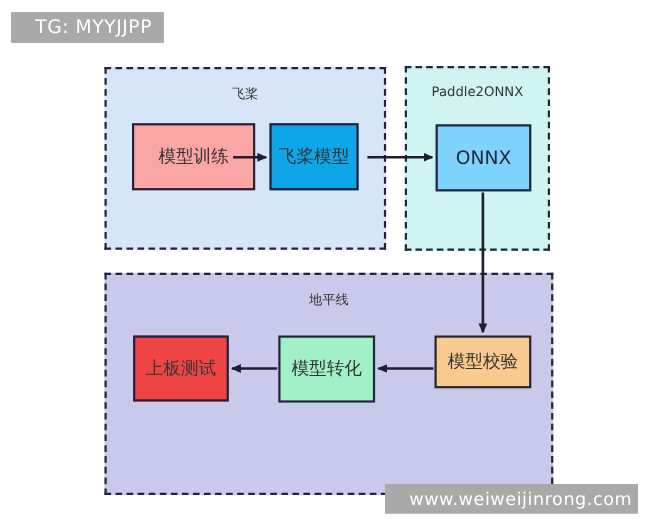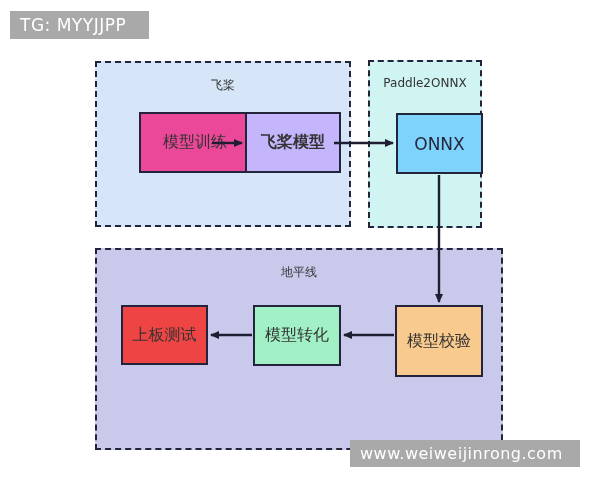--- a/index.html
+++ b/index.html
@@ -2,46 +2,46 @@
 <html><head>
 <meta charset="utf-8">
 <style>
   html,body{margin:0;padding:0;}
   body{
     width:600px;height:480px;position:relative;background:#ffffff;
     font-family:"DejaVu Sans","Liberation Sans",sans-serif;overflow:hidden;
   }
   .badge{
     position:absolute;background:#a9a9a9;color:#ffffff;font-size:17px;
-    display:flex;align-items:center;box-sizing:border-box;padding-left:10px;
+    display:flex;align-items:center;box-sizing:border-box;padding-left:22px;
     letter-spacing:0.5px;
   }
   #badge-top{left:10px;top:11px;width:139px;height:28px;}
   #badge-bottom{left:350px;top:440px;width:230px;height:27px;font-size:16px;}
 
   .group{
     position:absolute;border:2.4px dashed #23233b;box-sizing:border-box;
   }
   .group-title{
     position:absolute;top:14px;left:0;width:100%;text-align:center;
     font-size:12px;color:#333333;
   }
   #group-paddle{left:95px;top:61px;width:256px;height:166px;background:#d6e6f8;}
-  #group-paddle2onnx{left:368px;top:60px;width:114px;height:168px;background:#d0f4f1;}
+  #group-paddle2onnx{left:368px;top:60px;width:132px;height:168px;background:#d0f4f1;}
   #group-horizon{left:95px;top:248px;width:408px;height:202px;background:#c9c9ec;}
 
   .node{
     position:absolute;border:2.4px solid #23233b;box-sizing:border-box;
     display:flex;align-items:center;justify-content:center;
     font-size:16px;color:#333333;
   }
-  #node-model-training{left:120px;top:112px;width:112px;height:61px;background:#ec4899;margin-left:19px;}
-  #node-paddle-model{left:245px;top:112px;width:96px;height:61px;background:#c4b5fd;font-weight:bold;}
+  #node-model-training{left:120px;top:112px;width:112px;height:61px;background:#fca5a5;}
+  #node-paddle-model{left:245px;top:112px;width:81px;height:61px;background:#0ea5e9;}
   #node-onnx{left:396px;top:113px;width:87px;height:61px;background:#7dd3fc;color:#26263c;font-size:17px;}
-  #node-model-verification{left:395px;top:305px;width:88px;height:72px;background:#f8ca8e;}
+  #node-model-verification{left:395px;top:305px;width:88px;height:48px;background:#f8ca8e;}
   #node-model-conversion{left:253px;top:305px;width:88px;height:61px;background:#a2f0c6;}
   #node-board-testing{left:121px;top:305px;width:87px;height:60px;background:#ef4444;}
 
   #edges{position:absolute;left:0;top:0;width:600px;height:480px;pointer-events:none;}
 </style>
 </head>
 <body>
 
 <div class="badge" id="badge-top">TG: MYYJJPP</div>
 

